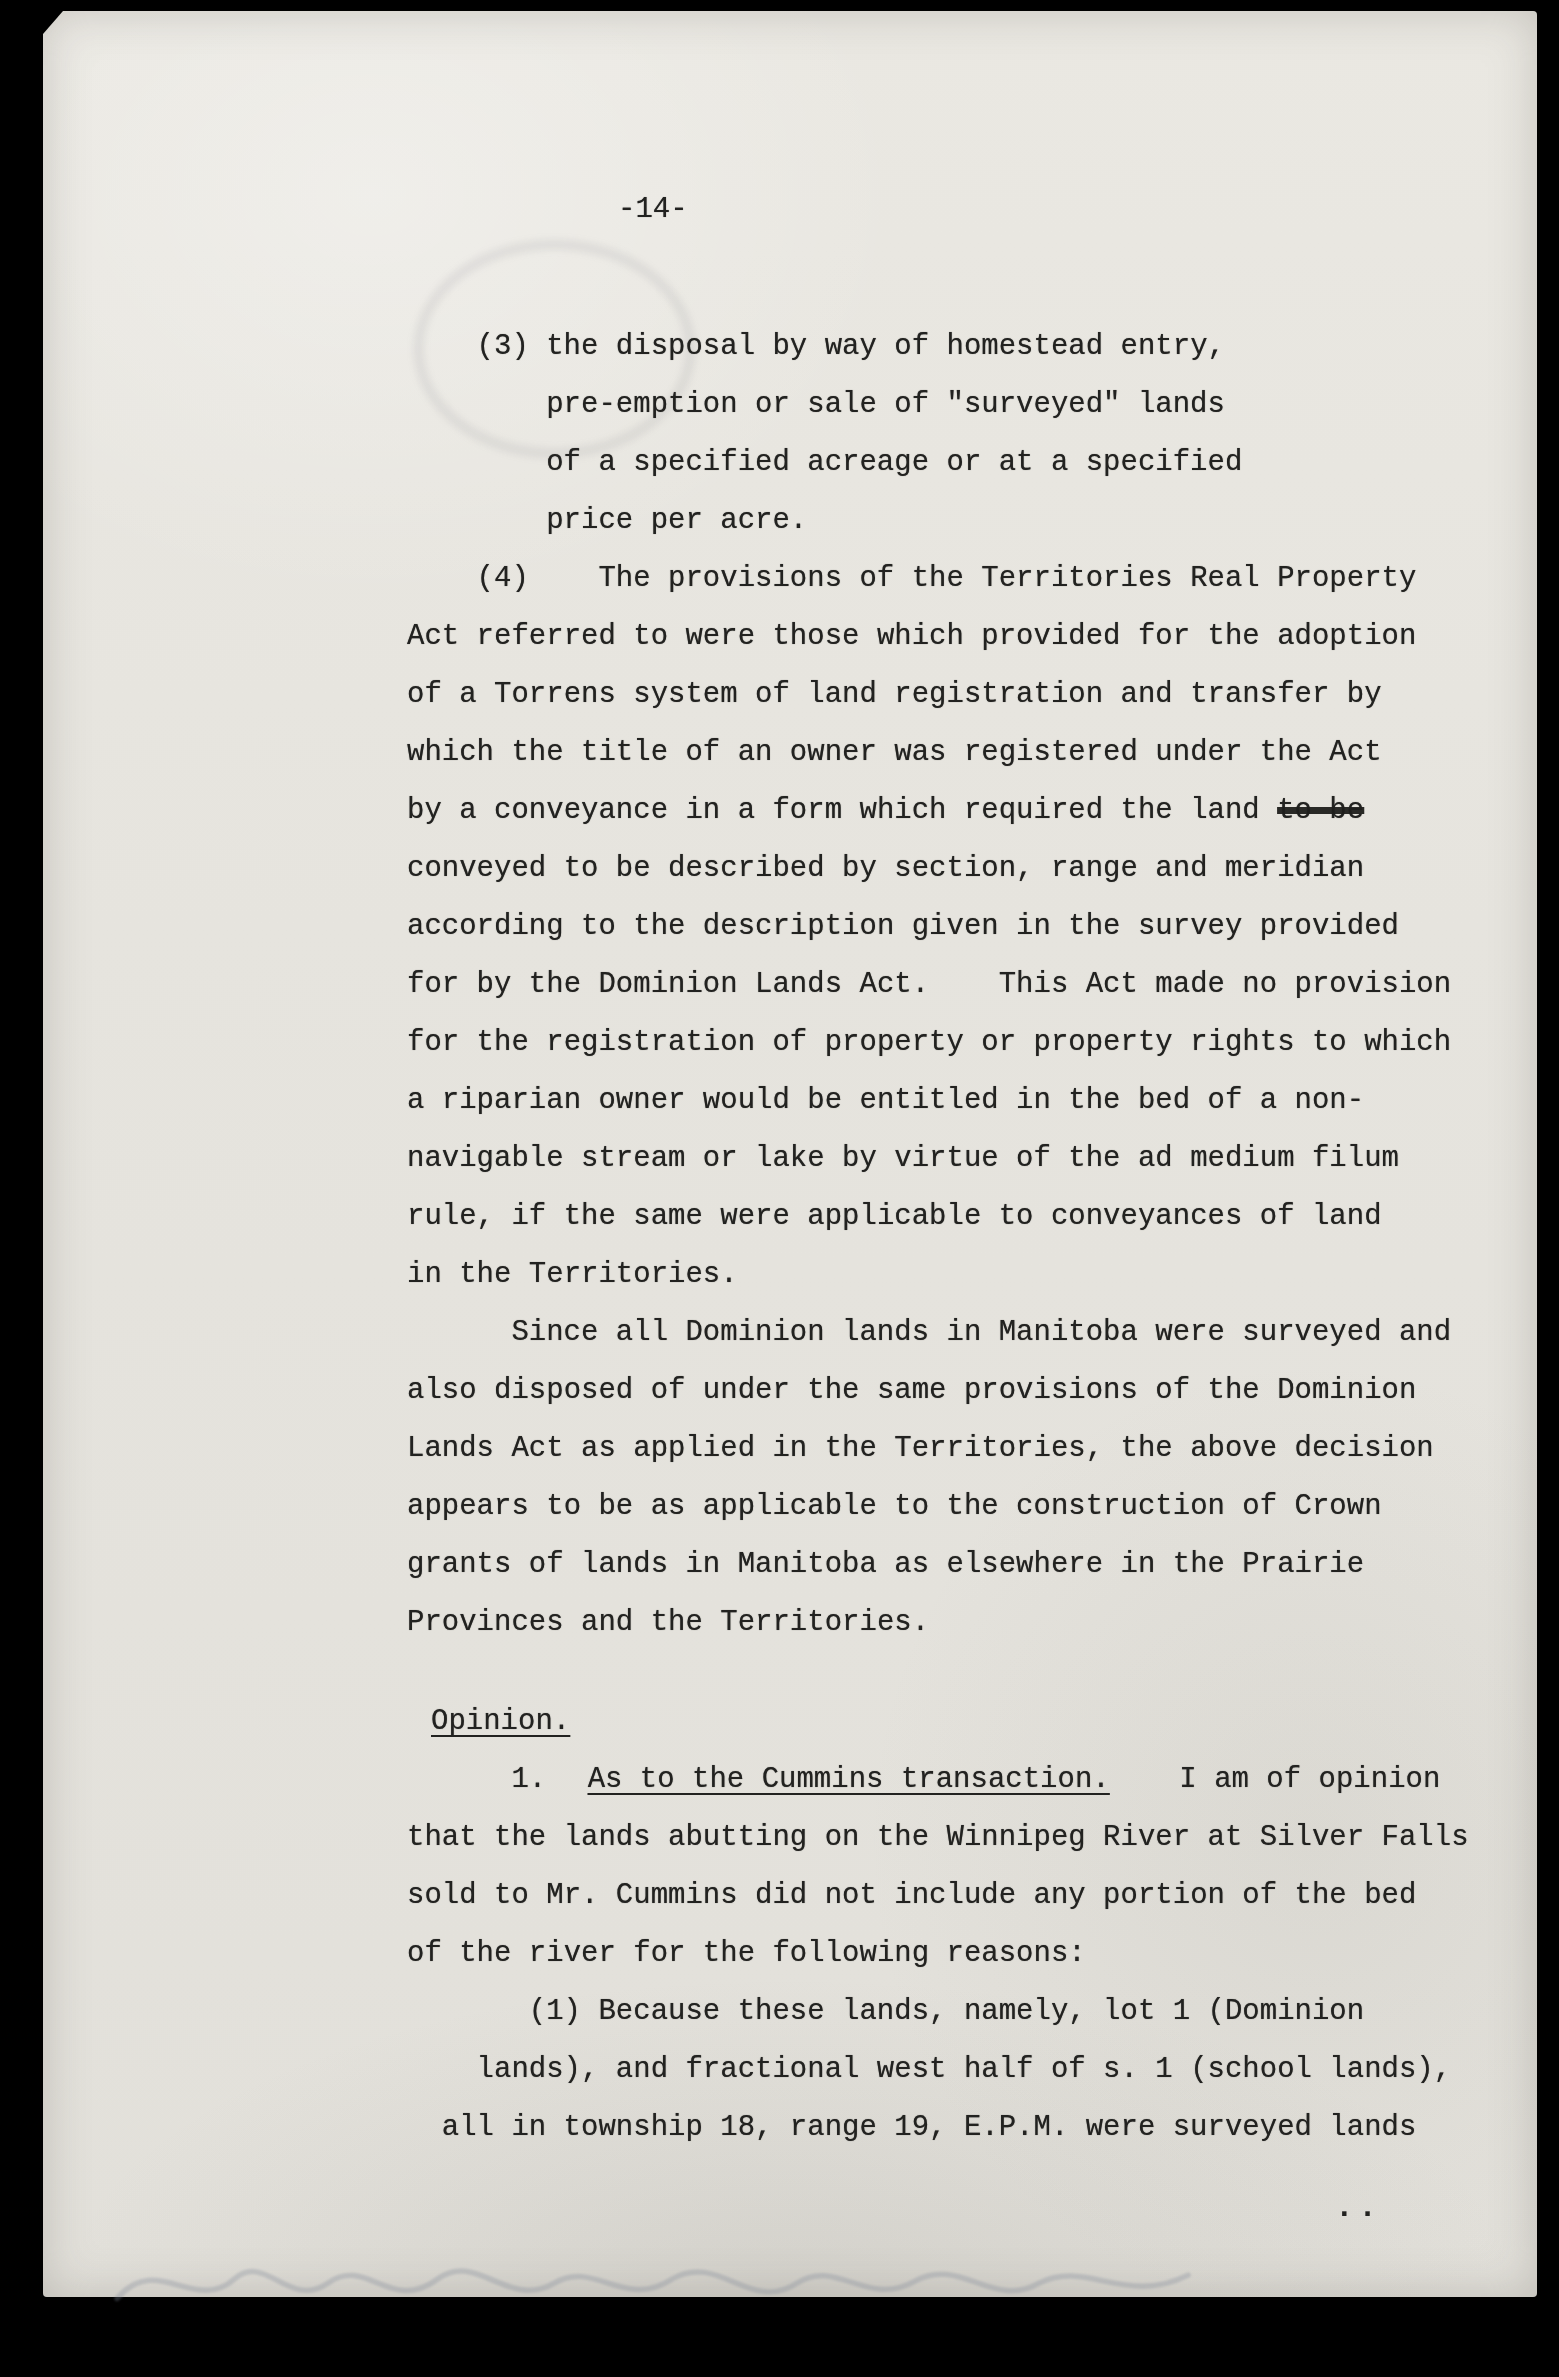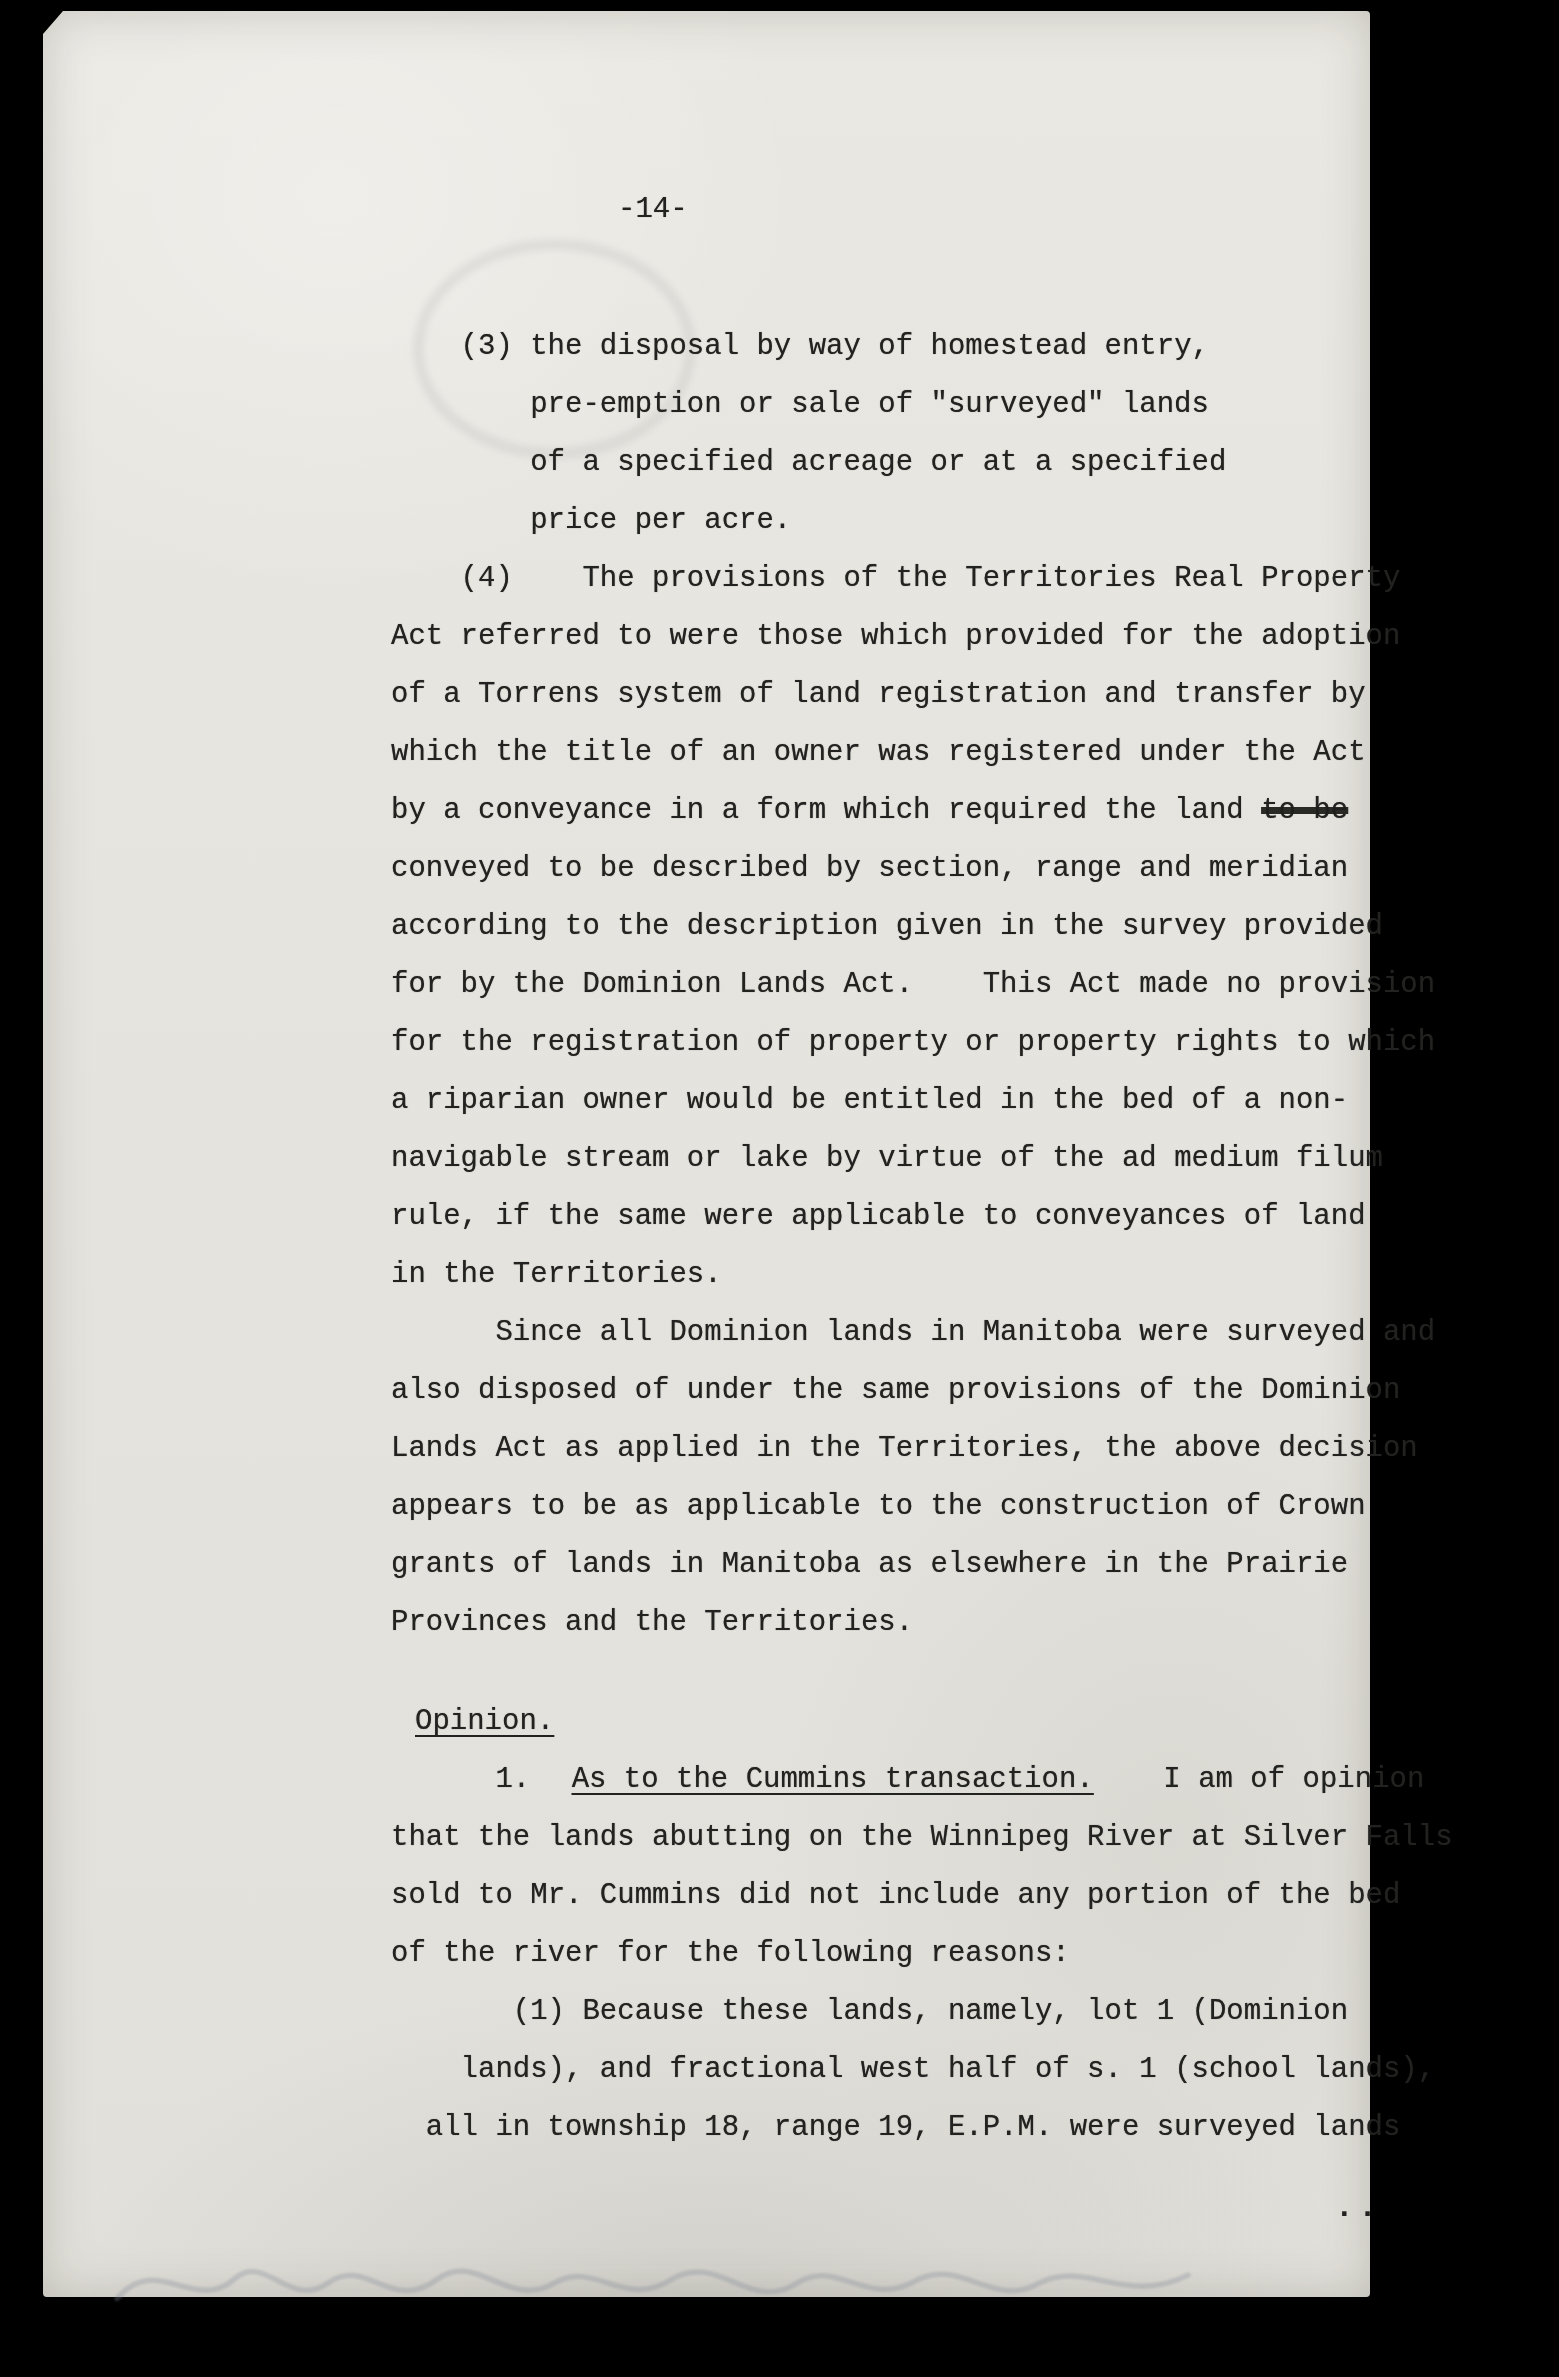--- a/index.html
+++ b/index.html
@@ -18,21 +18,21 @@
   .scan {
     position: relative;
     width: 1560px;
     height: 2377px;
     background: var(--bg);
   }
   .paper {
     position: absolute;
     left: 43px;
     top: 11px;
-    width: 1327px;
+    width: 1494px;
     height: 2286px;
     background:
       radial-gradient(ellipse 60% 30% at 22% 8%, rgba(255,255,255,0.30), rgba(255,255,255,0) 60%),
       radial-gradient(ellipse 50% 35% at 85% 80%, rgba(140,138,128,0.10), rgba(140,138,128,0) 60%),
       radial-gradient(ellipse 70% 20% at 50% 100%, rgba(120,118,110,0.14), rgba(120,118,110,0) 70%),
       linear-gradient(180deg, #eae8e2 0%, #e6e4de 40%, #e2e0da 100%);
     border-radius: 3.9px;
     box-shadow: inset 0 0 47px rgba(90,88,80,0.25);
   }
   .corner-notch {
@@ -46,21 +46,21 @@
   .page-number {
     position: absolute;
     left: 575px;
     top: 182px;
     font-size: 29px;
     color: var(--ink);
     text-shadow: 0 0 0.8px rgba(30,30,28,0.7);
   }
   .text-block {
     position: absolute;
-    left: 348px;
+    left: 364px;
     top: 307px;
     font-size: 29px;
     line-height: 58px;
     color: var(--ink);
     white-space: pre;
     text-shadow: 0 0 0.9px rgba(30,30,28,0.65);
   }
   .line { min-height: 58px; }
   .line.gap { min-height: 41px; }
   .seg.underline {

